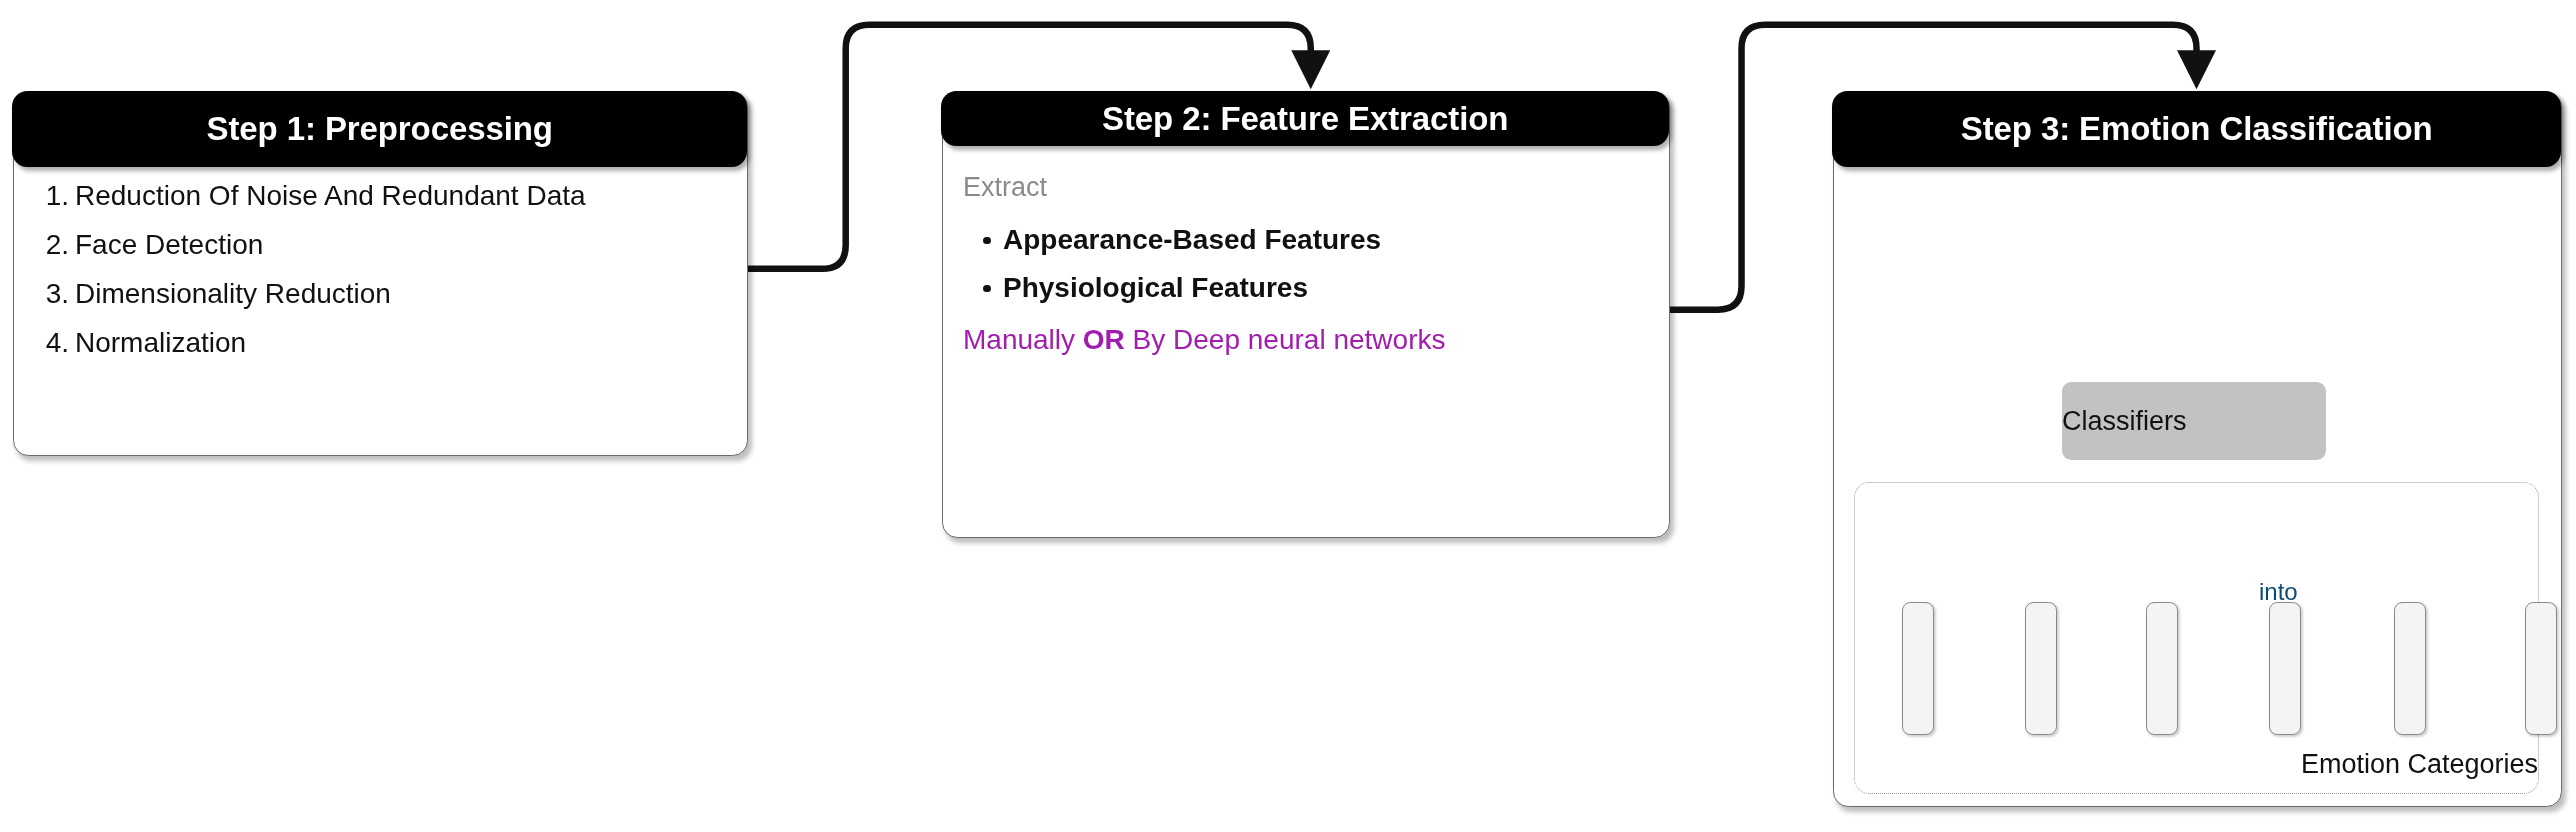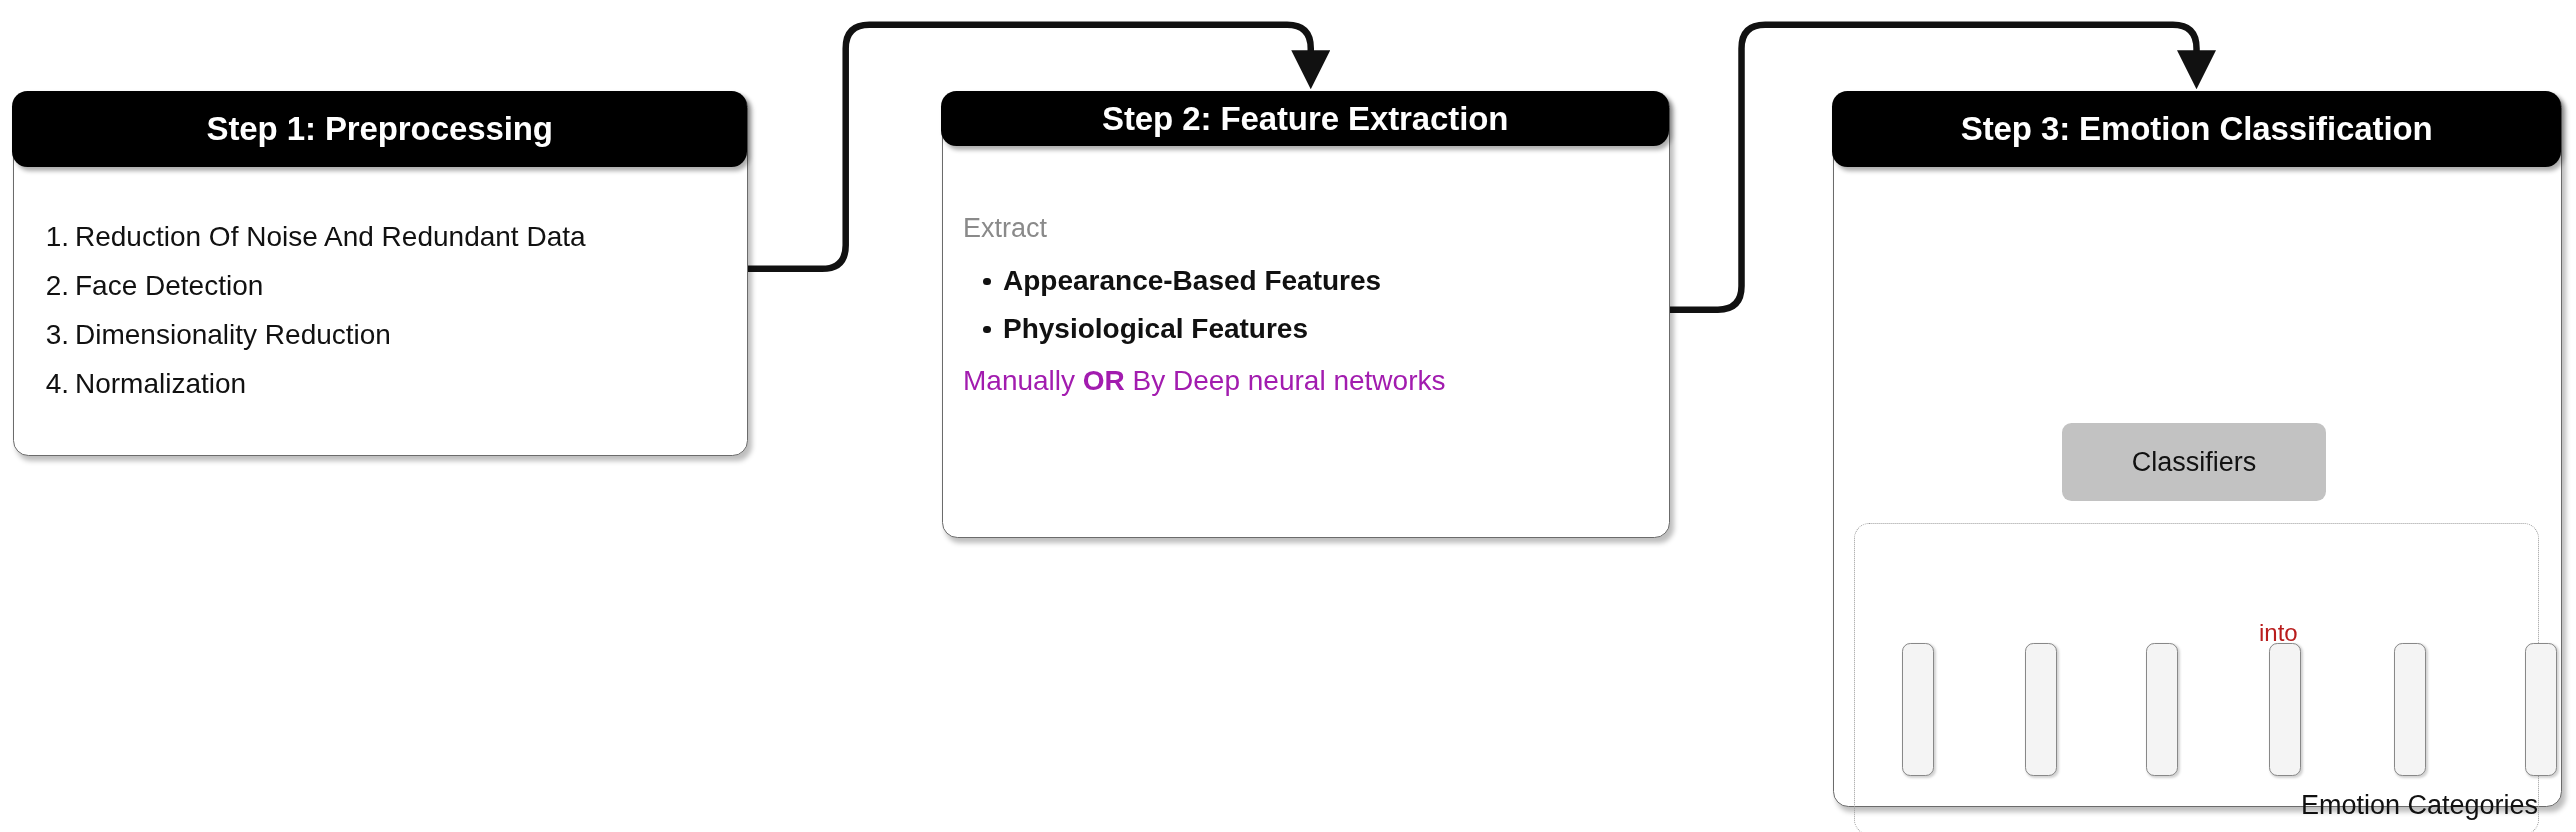--- a/index.html
+++ b/index.html
@@ -55,21 +55,20 @@
     justify-content: center;
     font-weight: bold;
     letter-spacing: -0.1px;
     box-shadow: 3px 3.5px 4.7px rgba(0,0,0,0.32);
     z-index: 4;
   }
   .card-body {
     position: absolute;
     left: 0;
     right: 0;
-    margin-top: 41px;
   }
 
   
   #step1 {
     left: 13px;
     top: 92px;
     width: 735px;
     height: 364px;
   }
   #step1 .card-header {
@@ -188,30 +187,30 @@
   .classifiers-box {
     position: absolute;
     left: 228px;
     top: 212px;
     width: 264px;
     height: 78px;
     background: #c2c2c2;
     border-radius: 9.5px;
     display: flex;
     align-items: center;
-    justify-content: center;
+    justify-content: flex-start;
     font-size: 27px;
     color: #111111;
   }
   .into-label {
     position: absolute;
     left: 425px;
     top: 408px;
     font-size: 24px;
-    color: #b91c1c;
+    color: #0c4a6e;
     text-align: center;
   }
 
   .group-box {
     position: absolute;
     left: 20px;
     top: 312px;
     width: 685px;
     height: 312px;
     box-sizing: border-box;

